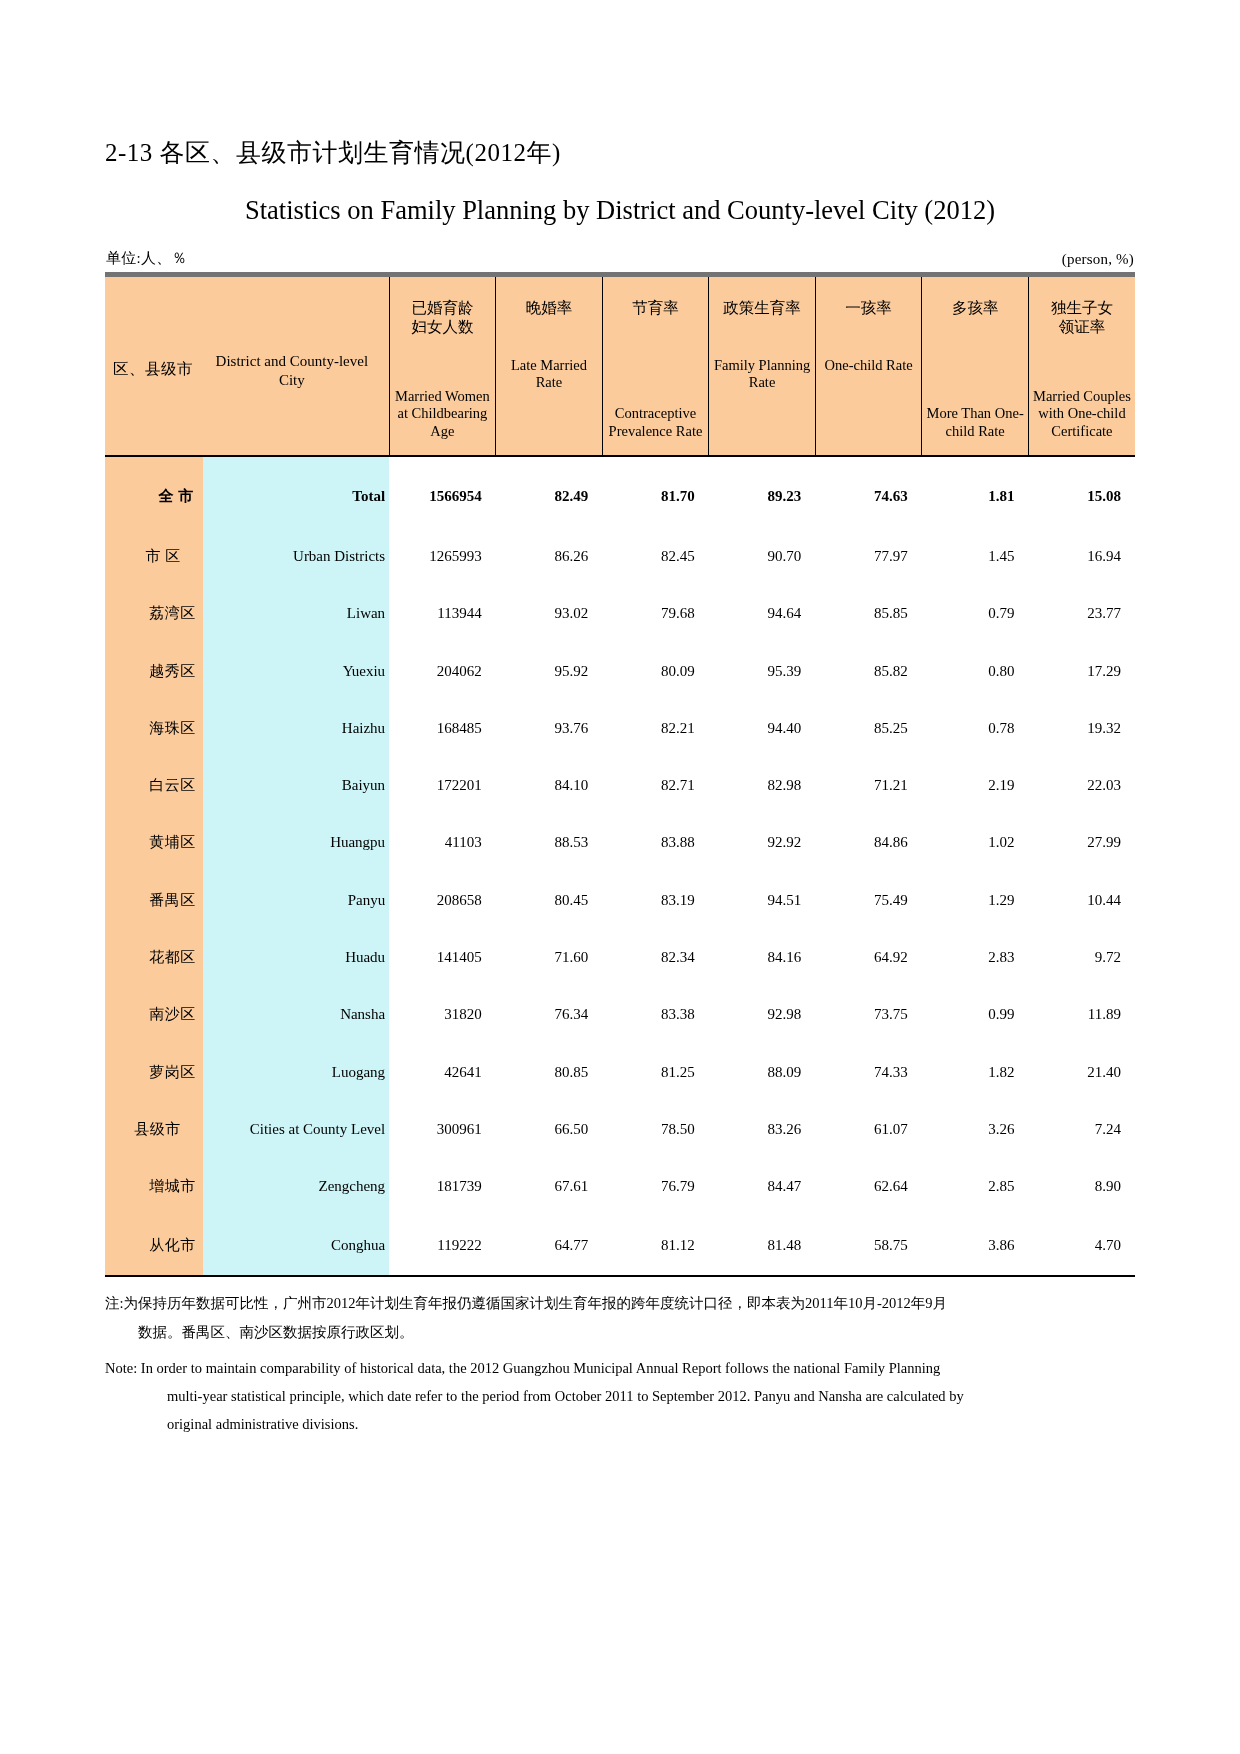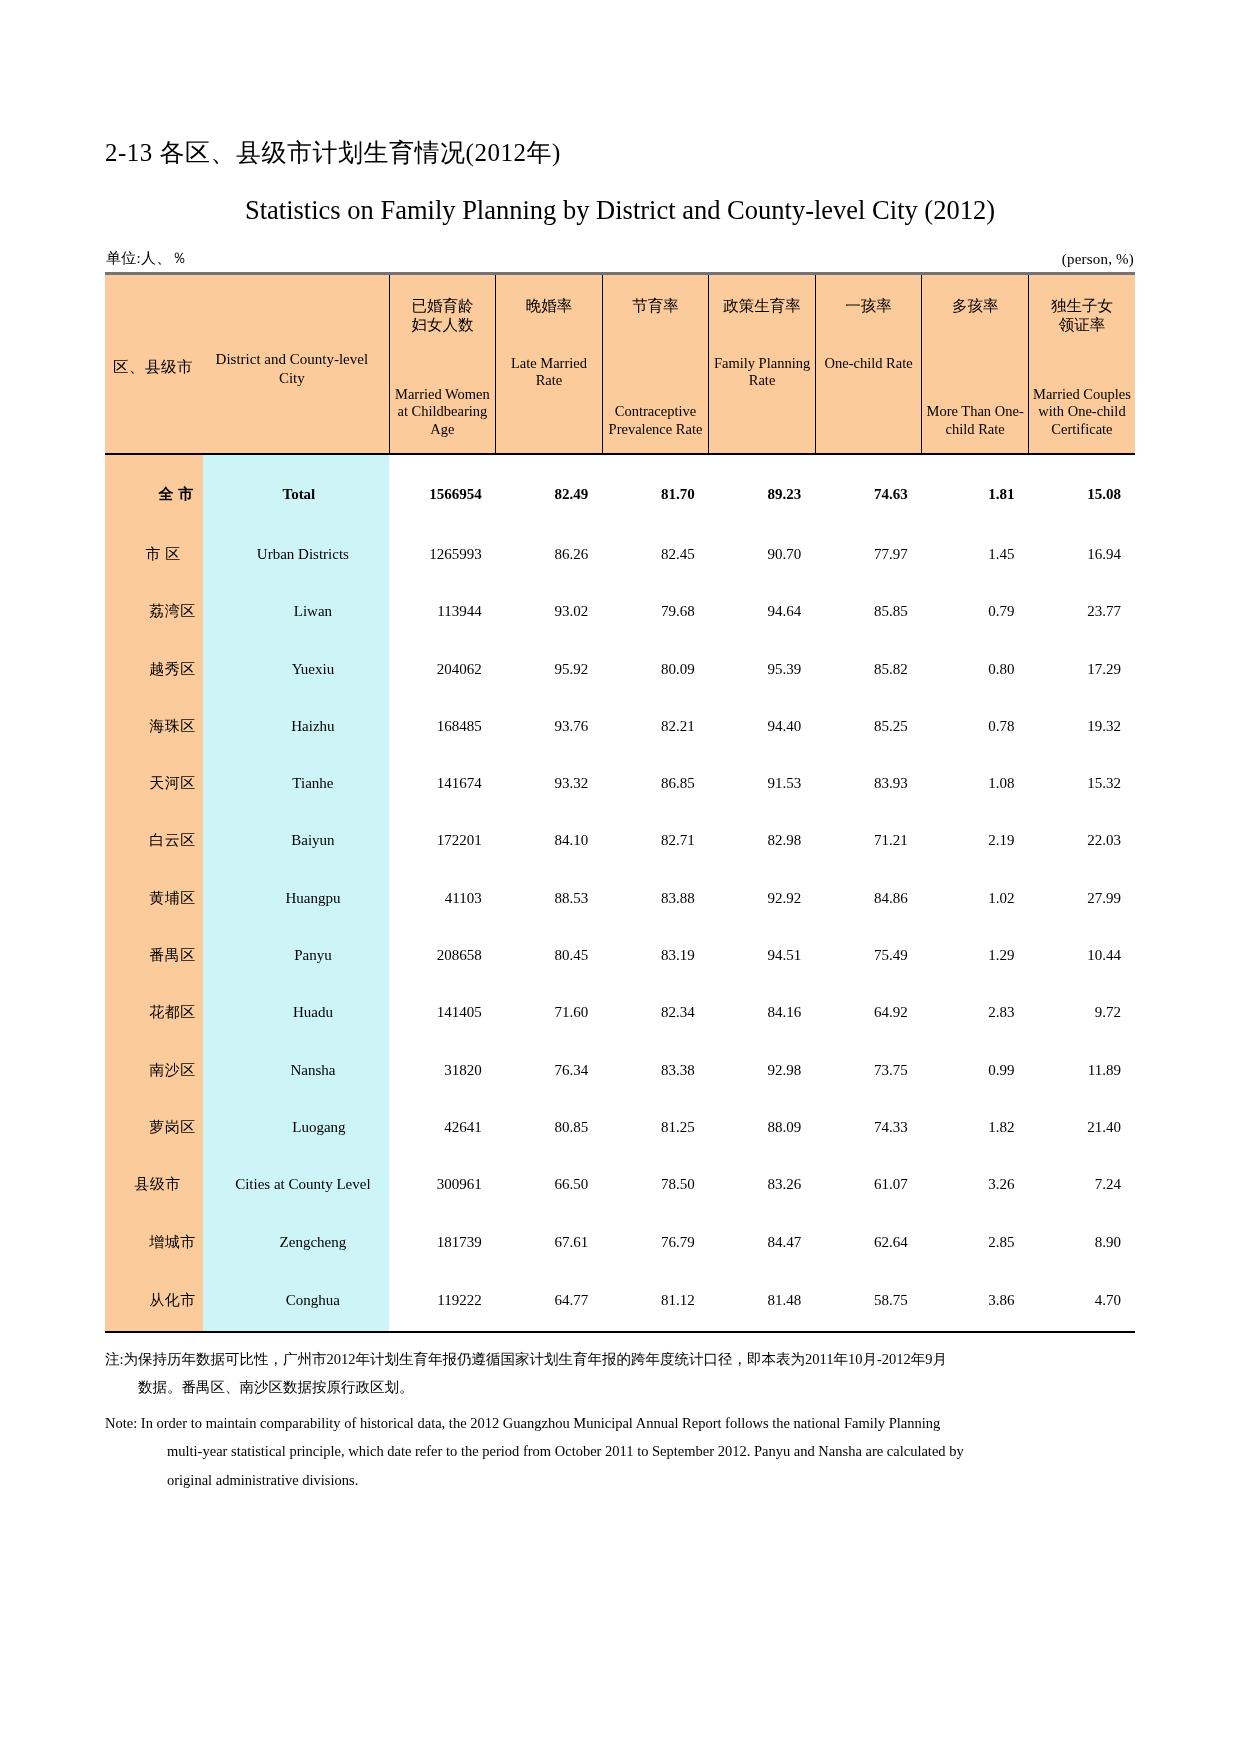--- a/index.html
+++ b/index.html
@@ -71,21 +71,21 @@
     padding: 0;
   }
   thead tr.head-main > td { height: 178px; }
   thead tr.head-main > td.hdr-label {
     border-left: none;
     border-right: 1.5px solid #000;
   }
   thead tr.head-main > td.last-col { border-right: none; }
 
   .head-top-border {
-    border-top: 3px solid #737373;
+    border-top: 5px solid #737373;
   }
   .head-bottom-border {
     border-bottom: 2.5px solid #000;
   }
 
   .hdr-inner {
     position: relative;
     height: 178px;
   }
   .hdr-cn {
@@ -139,21 +139,21 @@
   }
   tbody td.name-cn {
     background: #fbcb9c;
     text-align: right;
     padding-right: 9px;
     letter-spacing: 0.5px;
     white-space: nowrap;
   }
   tbody td.name-en {
     background: #cdf5f7;
-    text-align: center;
+    text-align: right;
     padding-left: 16px;
     white-space: nowrap;
   }
   tbody td.num {
     text-align: right;
     padding-right: 14px;
     white-space: nowrap;
   }
   tbody tr.lvl-total td.name-cn,
   tbody tr.lvl-total td.name-en,
@@ -332,31 +332,20 @@
           <td class="name-en">Haizhu</td>
           <td class="num">168485</td>
           <td class="num">93.76</td>
           <td class="num">82.21</td>
           <td class="num">94.40</td>
           <td class="num">85.25</td>
           <td class="num">0.78</td>
           <td class="num">19.32</td>
         </tr>
         <tr class="lvl-2">
-          <td class="name-cn">天河区</td>
-          <td class="name-en">Tianhe</td>
-          <td class="num">141674</td>
-          <td class="num">93.32</td>
-          <td class="num">86.85</td>
-          <td class="num">91.53</td>
-          <td class="num">83.93</td>
-          <td class="num">1.08</td>
-          <td class="num">15.32</td>
-        </tr>
-        <tr class="lvl-2">
           <td class="name-cn">白云区</td>
           <td class="name-en">Baiyun</td>
           <td class="num">172201</td>
           <td class="num">84.10</td>
           <td class="num">82.71</td>
           <td class="num">82.98</td>
           <td class="num">71.21</td>
           <td class="num">2.19</td>
           <td class="num">22.03</td>
         </tr>

